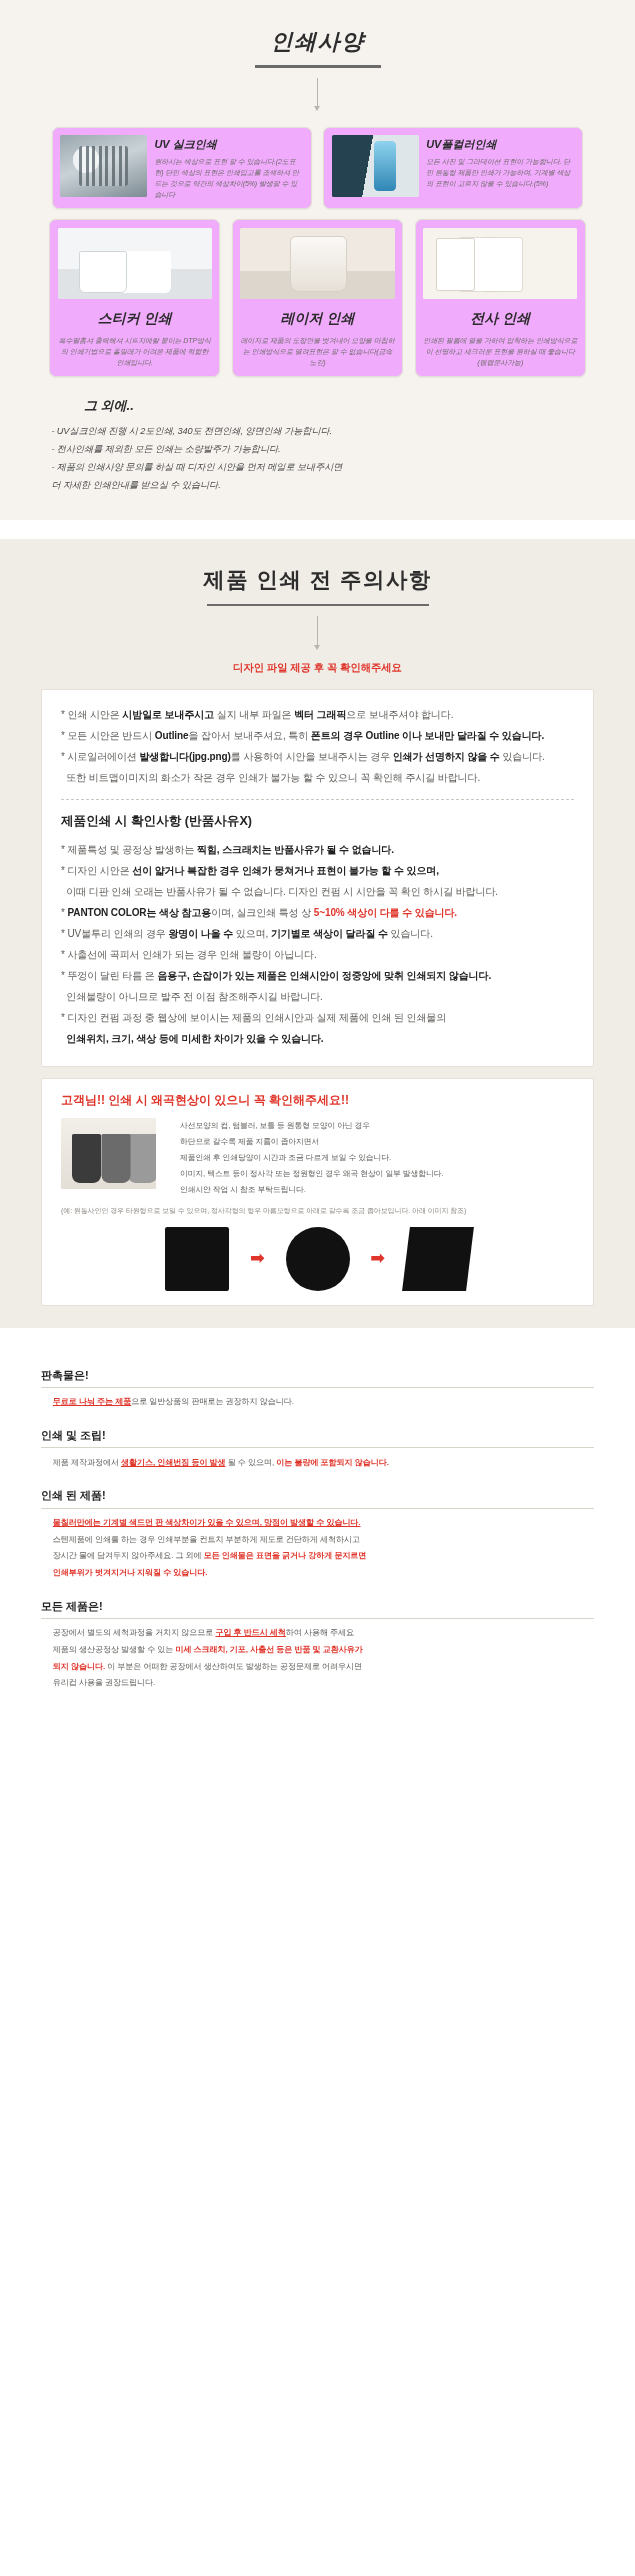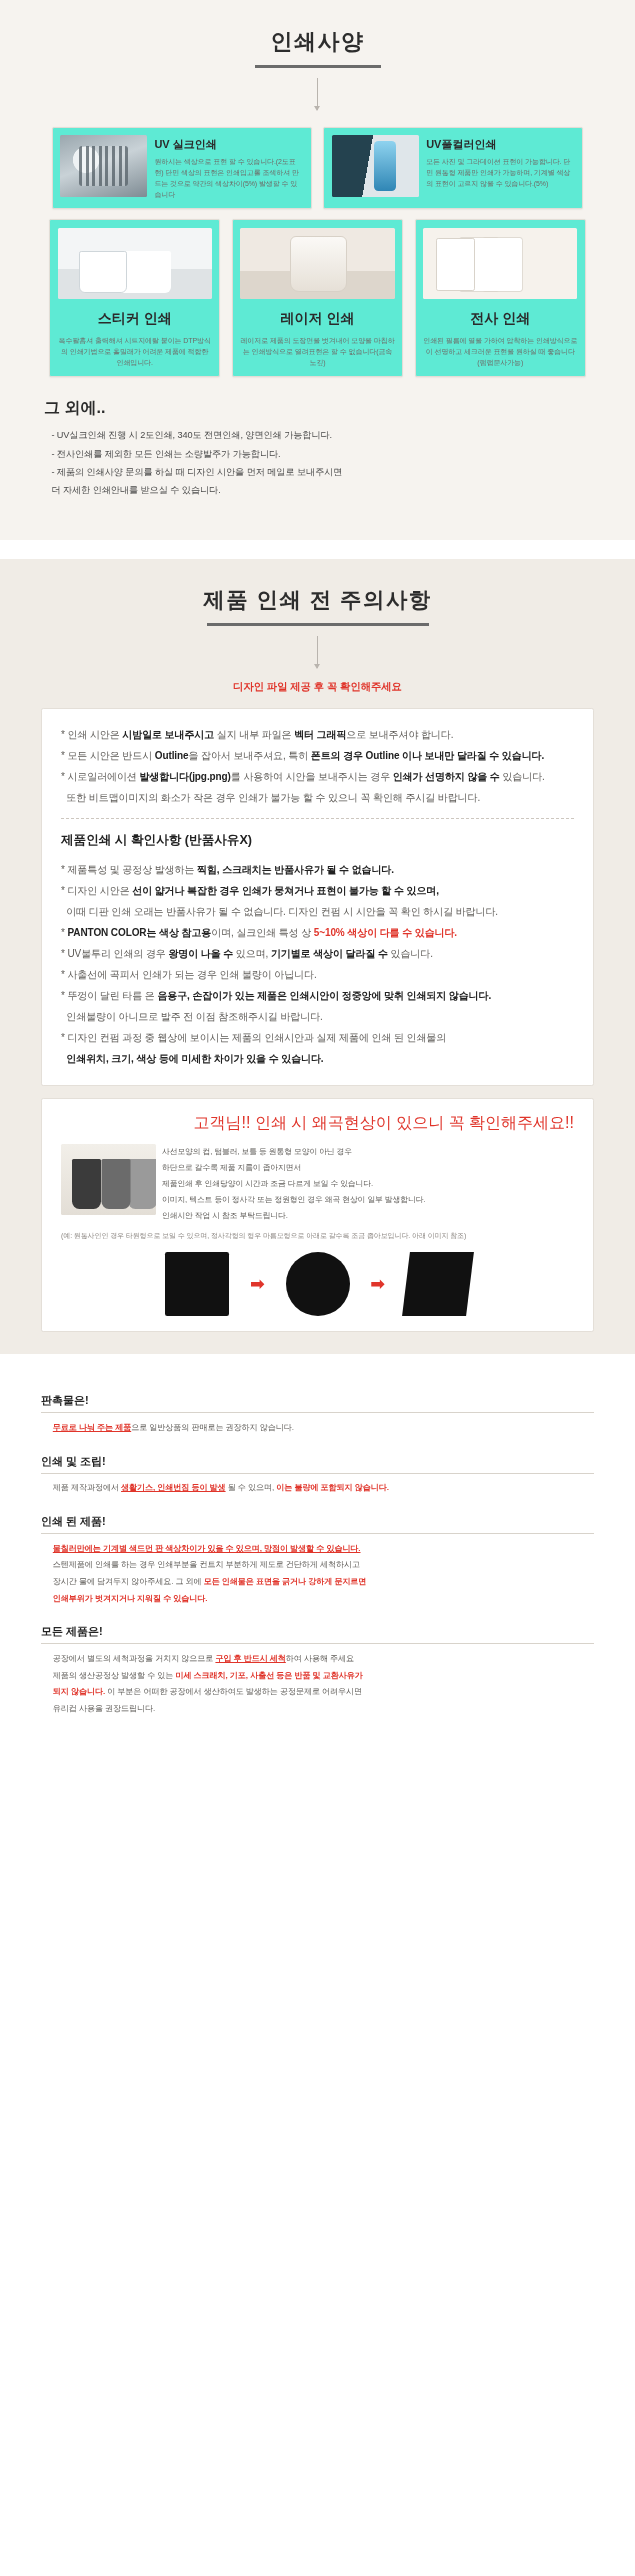--- a/index.html
+++ b/index.html
@@ -8,21 +8,21 @@
     width: 635px;
     font-family: "Liberation Sans", "DejaVu Sans", sans-serif;
     background: #ffffff;
     color: #222;
     font-size: 8.9px;
     line-height: 1.5;
   }
   .page { width:635px; margin:0 auto; }
 
   
-  .sec1 { background:#f6f3ef; padding: 25px 0 40px 0; }
+  .sec1 { background:#f6f3ef; padding: 25px 0 25px 0; font-style: italic; }
   .sec-title {
     text-align:center;
     font-size: 22px;
     font-weight: bold;
     letter-spacing: 1.5px;
     color:#2d2d2d;
     padding-bottom: 4.4px;
   }
   .title-underline {
     width: 126px; height:2.2px; background:#6b6b6b; margin: 3px auto 0 auto;
@@ -30,23 +30,23 @@
   .arrow-down {
     width:0.7px; height:32.5px; background:#b9b4ae; margin: 10.3px auto 0 auto; position:relative;
   }
   .arrow-down:after {
     content:""; position:absolute; left:-3px; bottom:-0.7px;
     border-left:3.3px solid transparent; border-right:3.3px solid transparent;
     border-top:5.2px solid #b9b4ae;
   }
   .cards-row { display:flex; justify-content:center; gap:11.8px; padding: 16.2px 44px 0 44px; }
   .card {
-    background:#5eead4;
+    background:#f0abfc;
     border:0.7px solid #e2ddd6;
-    border-radius:2px;
+    border-radius:7px;
     padding:7.4px;
     display:flex;
     gap:7.4px;
     box-shadow: 0 0.7px 1.5px rgba(0,0,0,.05);
   }
   .card.two { width: 260px; }
   .card.three { width: 171px; flex-direction:column; gap:4.4px; }
   .card-photo {
     width: 87px; height: 62px; flex:0 0 87px;
     border-radius:1.5px; overflow:hidden; position:relative;
@@ -77,21 +77,21 @@
   .ph-laser:after{content:"";position:absolute;left:32%;top:12%;width:36%;height:76%;
       background:linear-gradient(180deg,#fbf9f6,#e6e0d7);border-radius:5.9px 5.9px 8.9px 8.9px;
       border:0.7px solid #d8d1c7;}
   .ph-trans{ background:linear-gradient(180deg,#f6f2ec 0 100%); }
   .ph-trans:after{content:"";position:absolute;left:8%;top:14%;width:24%;height:72%;
       background:#fff;border:0.7px solid #d9d3ca;border-radius:2.2px;
       box-shadow:23.6px 0 0 #fff, 47px 0 0 #fff, 23.6px 0 0 0.7px #d9d3ca, 47px 0 0 0.7px #d9d3ca;}
 
   
   .etc { padding: 19px 44px 0 44px; }
-  .etc-h { font-size: 16px; font-weight:bold; color:#2b2b2b; margin-bottom:7.4px; }
+  .etc-h { font-size: 13px; font-weight:bold; color:#2b2b2b; margin-bottom:7.4px;margin-left:40px; }
   .etc-line { font-size: 9.2px; color:#4a4a4a; padding: 2.2px 0 2.2px 7.4px; letter-spacing:-0.1px;}
 
   
   .sec2 { background:#f0ece6; padding: 25px 0 22px 0; margin-top: 19px;}
   .sec2 .sec-title { font-size: 21.4px; }
   .sub-red { text-align:center; color:#e0352b; font-weight:bold; font-size:10.3px; margin-top: 11px;}
   .panel {
     background:#fff; border:0.7px solid #e4dfd8; border-radius:2.2px;
     margin: 13.3px 41px 0 41px; padding: 14.8px 19px 16.2px 19px;
   }
@@ -100,22 +100,22 @@
   .note b { color:#222; }
   .red { color:#e0352b; font-weight:bold; }
   .dash-sep { border-top:0.7px dashed #cdc7bf; margin: 10.3px 0 11.8px 0; }
   .bullets .note { padding: 3px 0; font-size:10px; }
 
   
   .warn-panel {
     background:#fff; border:0.7px solid #e4dfd8; border-radius:2.2px;
     margin: 11.8px 41px 0 41px; padding: 11.8px 19px 14.8px 19px;
   }
-  .warn-h { text-align:right; color:#e0352b; font-weight:normal; font-size:16px; margin-bottom:8.9px;}
-  .warn-body { display:flex; gap:6px; align-items:flex-start; }
+  .warn-h { text-align:left; color:#e0352b; font-weight:bold; font-size:12px; margin-bottom:8.9px;}
+  .warn-body { display:flex; gap:24px; align-items:flex-start; }
   .warn-img { width:95px;height:71px;flex:0 0 95px;background:linear-gradient(180deg,#f2efe9,#e3ded6);
     border-radius:1.5px; position:relative; overflow:hidden;}
   .warn-img:after{content:"";position:absolute;left:12%;bottom:8%;width:30%;height:70%;
     background:#3b3b3b;border-radius:1.5px 1.5px 7.4px 7.4px;box-shadow:29.5px 0 0 #6b6b6b, 56px 0 0 #9a9a9a;}
   .warn-txt { flex:1; }
   .warn-txt .note { font-size:7.8px; }
   .tiny { font-size:7px; color:#8b8681; margin-top:7.4px; letter-spacing:-0.1px;}
   .shape-row { display:flex; align-items:center; justify-content:center; gap:20.7px; margin-top:10.3px;}
   .sq-dot { width:64px;height:64px;background:#111;border-radius:2.2px;}
   .cir-dot{ width:64px;height:64px;background:#111;border-radius:50%;}

